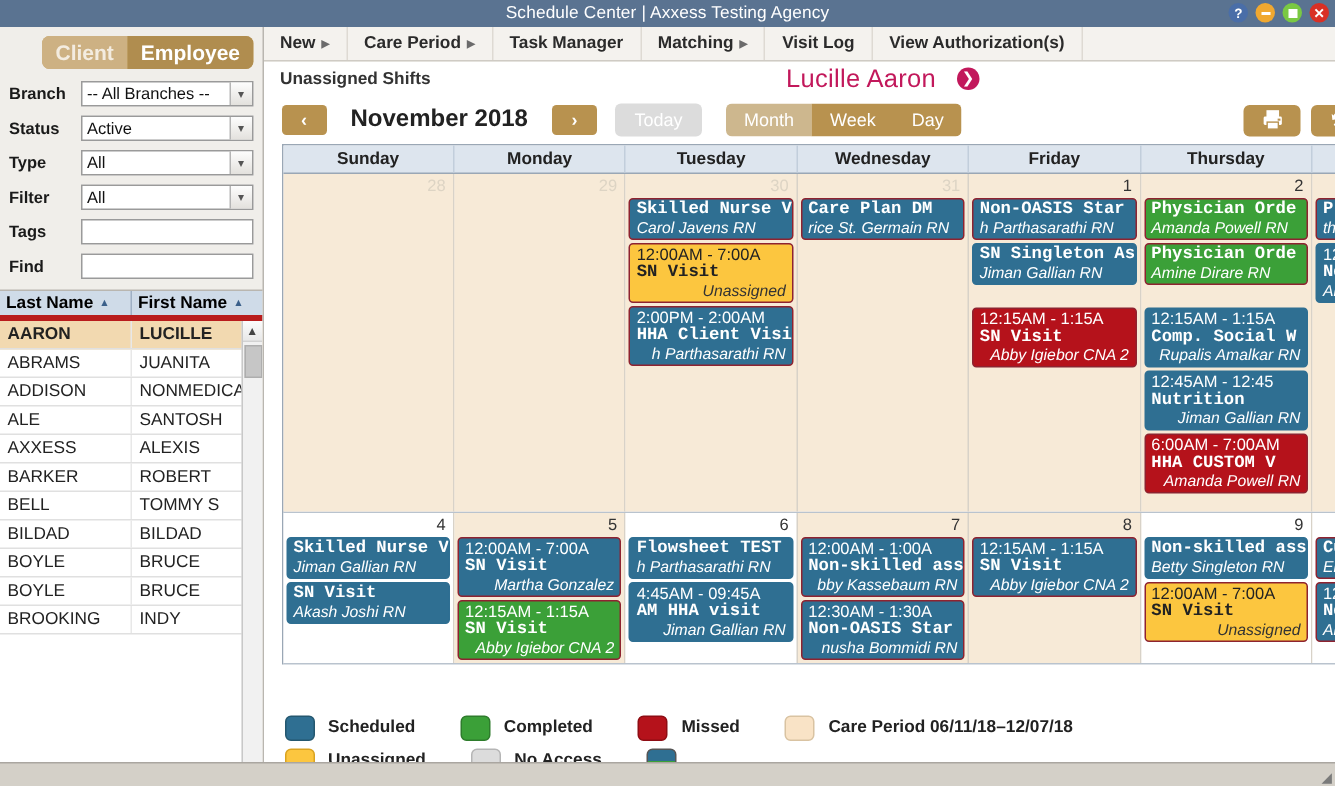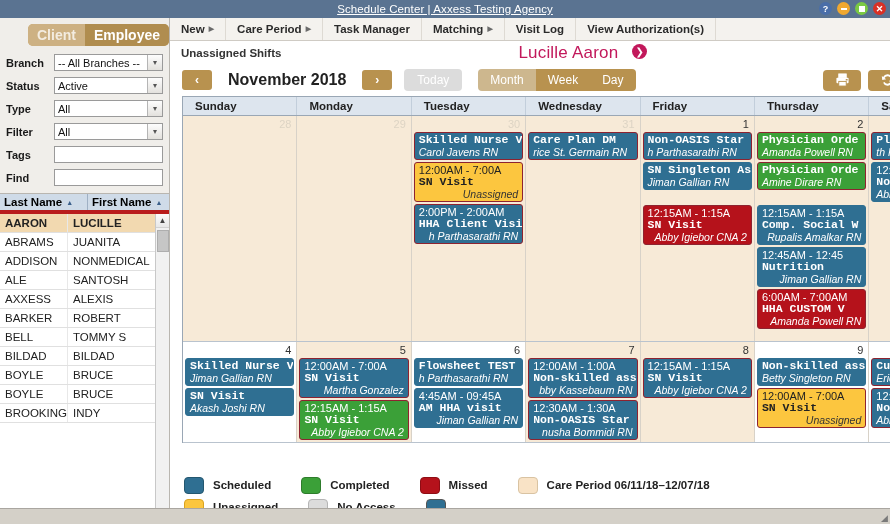--- a/index.html
+++ b/index.html
@@ -9,21 +9,21 @@
     font-size: 11px;
     background:#d4d0c8;
     -webkit-font-smoothing: antialiased;
   }
   .app { position:relative; width:890px; height:524px; background:#f0eeea; }
 
   
   .titlebar {
     height:18px; background:#5a7391; color:#fff;
     display:flex; align-items:center; justify-content:center;
-    position:relative; font-size:11px;text-decoration:underline;
+    position:relative; font-size:11px;
   }
   .titlebar .tb-title { font-size:11.5px; letter-spacing:.1px; }
   .winbtns { position:absolute; right:4px; top:2px; display:flex; gap:5px; align-items:center; }
   .wb { width:13px; height:13px; border-radius:50%; display:flex;align-items:center;justify-content:center;
         font-size:9px; font-weight:bold; color:#fff; cursor:pointer; }
   .wb.help { background:#4a6ea8; color:#fff; border-radius:50%; }
   .wb.min { background:#f0a830; }
   .wb.max { background:#7ac943; }
   .wb.close { background:#d93025; }
   .wb.min::after{content:"";width:6px;height:2px;background:#fff;}
@@ -61,21 +61,21 @@
   
   .gridwrap { margin-top:4px; border-top:1px solid #b9b6b0; flex:1; display:flex; flex-direction:column; overflow:hidden;}
   .ghead { display:flex; background:#cfdbe8; border-bottom:4px solid #b91c1c; height:20px; font-weight:bold; font-size:11.5px;}
   .ghead div { padding:3px 4px; display:flex; align-items:center; }
   .gh1 { width:88px; border-right:1px solid #9fb0c4;}
   .gh2 { flex:1; }
   .sortarrow { margin-left:4px; font-size:7px; color:#3a5f8a; }
   .glist { flex:1; overflow:hidden; position:relative; background:#fff; }
   .grow { display:flex; border-bottom:1px solid #e0e0e0; font-size:11.5px; color:#222;}
   .grow > div { padding:3px 5px; }
-  .gc1 { width:68px; border-right:1px solid #e8e8e8;}
+  .gc1 { width:88px; border-right:1px solid #e8e8e8;}
   .gc2 { flex:1; }
   .grow.sel-row { background:#f2d9b0; font-weight:bold; }
   .vscroll {
     position:absolute; right:0; top:0; width:14px; height:100%;
     background:#f1f1f1; border-left:1px solid #c8c8c8;
   }
   .vscroll .sbtn { height:14px; display:flex;align-items:center;justify-content:center;font-size:8px;color:#444;
                    background:linear-gradient(#fbfbfb,#e8e8e8); border-bottom:1px solid #d2d2d2;}
   .vscroll .sbtn.bot { position:absolute; bottom:0; width:14px; border-top:1px solid #d2d2d2; border-bottom:none;}
   .vscroll .thumb { position:absolute; top:16px; left:1px; width:12px; height:22px; background:#c6c6c6; border:1px solid #aeaeae;}
@@ -123,22 +123,22 @@
   }
   .listtasksbtn {
     background:#b8924f;color:#fff;border-radius:4px;padding:4px 10px;font-size:11.5px;cursor:pointer;
   }
 
   
   .calwrap { flex:1; position:relative; padding:0 12px; overflow:hidden; }
   .cal { border:1px solid #9aa7b5; border-bottom:none; width:100%; }
   .dowrow { display:flex; background:#dde5ee; border-bottom:1px solid #9aa7b5; }
   .dow {
-    flex:1; text-align:left; font-weight:bold; font-size:11.5px; color:#222;
-    padding:3px 12px; border-right:1px solid #c2cedb;
+    flex:1; text-align:center; font-weight:bold; font-size:11.5px; color:#222;
+    padding:3px 1px; border-right:1px solid #c2cedb;
   }
   .dow:last-child { border-right:none; }
   .weekrow { display:flex; border-bottom:1px solid #b9c3ce; }
   .daycell {
     flex:1; border-right:1px solid #d8d2c8; padding:1px 2px 2px 2px; position:relative;
     overflow:hidden;
   }
   .daycell:last-child { border-right:none; }
   .daycell.care { background:#f7ead7; }
   .daycell.plain { background:#fff; }

